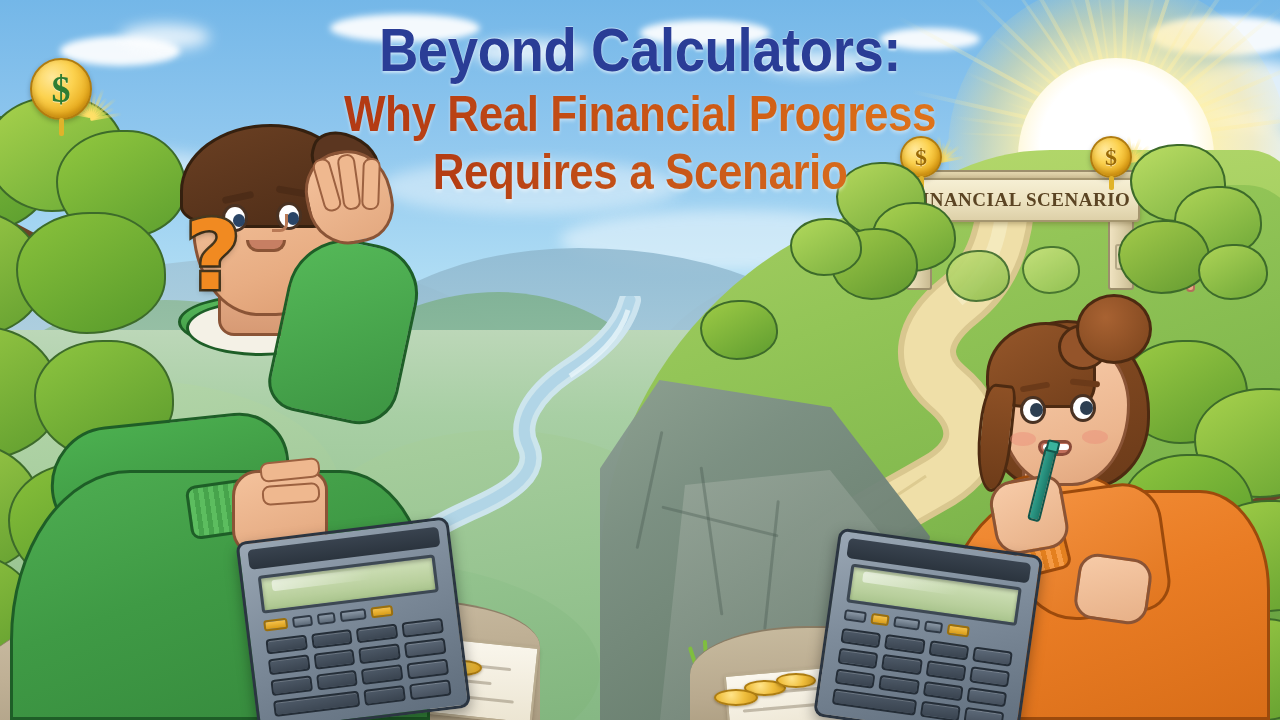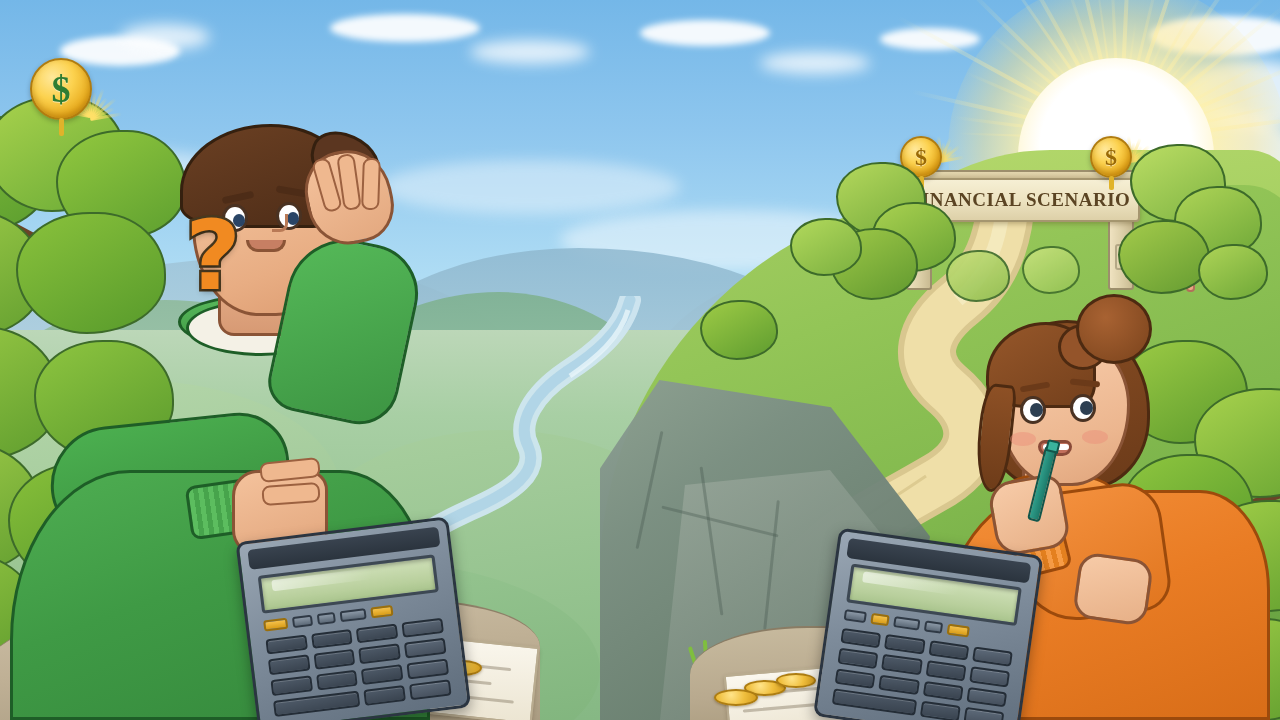--- a/index.html
+++ b/index.html
@@ -696,14 +696,19 @@
       <div class="key"></div>
       <div class="key lite"></div>
       <div class="key wide"></div>
       <div class="key"></div>
       <div class="key lite"></div>
     </div>
   </div>
 
   <div id="qmark">?</div>
 
+  <div id="title">
+    <div class="t-line t1">Beyond Calculators:</div>
+    <div class="t-line t2">Why Real Financial Progress</div>
+    <div class="t-line t3">Requires a Scenario</div>
+  </div>
 
 </div>
 
 </body></html>

